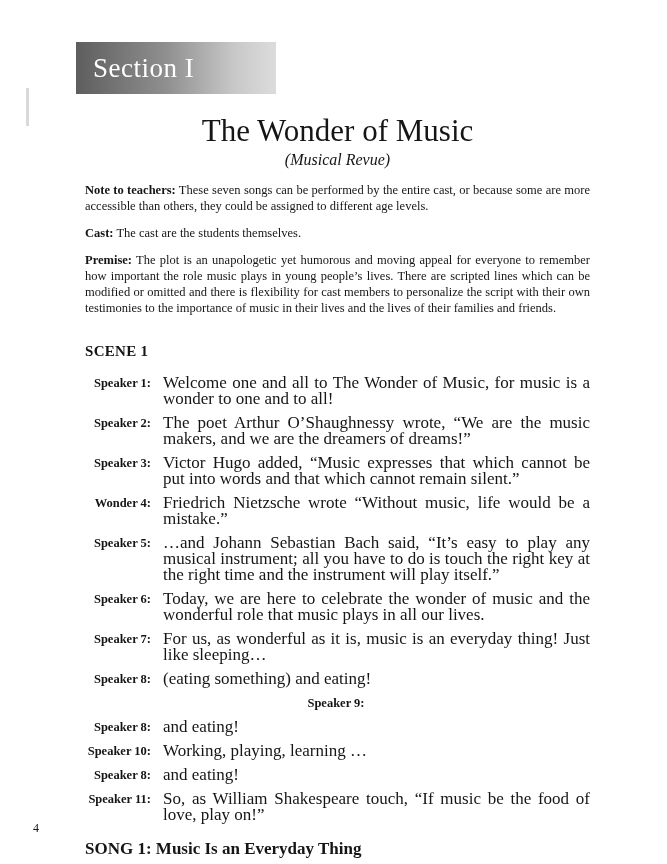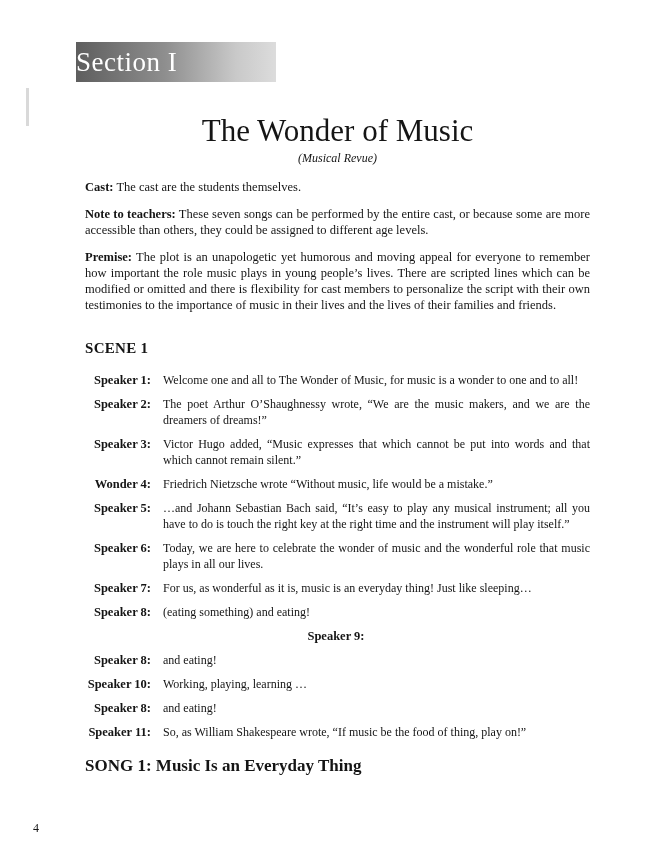--- a/index.html
+++ b/index.html
@@ -9,59 +9,60 @@
     position:relative; overflow:hidden;
     font-family:"Liberation Serif", serif;
     color:#151515;
   }
   .scan-artifact {
     position:absolute; left:26px; top:88px;
     width:3px; height:38px; background:#d9d9d9;
   }
   .banner {
     position:absolute; left:76px; top:42px;
-    width:200px; height:40px;
+    width:200px; height:52px;
     background:linear-gradient(90deg,#5e5e5e 0%,#8f8f8f 45%,#c9c9c9 80%,#dcdcdc 100%);
     display:flex; align-items:center;
+    padding-left:17px;
   }
   .banner .banner-title {
     color:#ffffff; font-size:27px; font-weight:normal;
     letter-spacing:0.5px;
     font-family:"Liberation Serif", serif;
   }
   .content {
     position:absolute; left:85px; top:114px; width:505px;
   }
   .doc-title {
     text-align:center; font-size:31px; font-weight:normal;
     line-height:34px;
   }
   .doc-subtitle {
-    text-align:center; font-style:italic; font-size:12px;
+    text-align:center; font-style:italic; font-size:16px;
     margin-top:3px;
   }
   .intro { margin-top:13px; }
   .intro p {
     font-size:12.5px; line-height:16px;
     text-align:justify; margin-top:11px;
   }
   .lead-label { font-weight:bold; }
   .scene-heading {
     font-size:15px; font-weight:bold; margin-top:27px;
     letter-spacing:0.3px;
   }
   .lines { margin-top:15px; }
   .line { display:flex; margin-bottom:8px;justify-content:center; }
   .line .label {
     flex:0 0 66px; width:66px; text-align:right;
     font-weight:bold; font-size:12.5px; line-height:16px;
     margin-right:12px; white-space:nowrap;
   }
   .line .text {
-    flex:1; font-size:12px; line-height:16px;
+    flex:1; font-size:17px; line-height:16px;
     text-align:justify;
   }
   .it { }
   .song-heading {
     font-size:17px; font-weight:bold; margin-top:16px;
   }
   .page-number {
     position:absolute; left:33px; bottom:28px; font-size:12px;
   }
 </style>
@@ -73,22 +74,22 @@
 <div class="banner">
   <span class="banner-title">Section I</span>
 </div>
 
 <div class="content">
 
   <div class="doc-title">The Wonder of Music</div>
   <div class="doc-subtitle">(Musical Revue)</div>
 
   <div class="intro">
+    <p><span class="lead-label">Note to teachers:</span> <span>These seven songs can be performed by the entire cast, or because some are more accessible than others, they could be assigned to different age levels.</span></p>
     <p><span class="lead-label">Cast:</span> <span>The cast are the students themselves.</span></p>
-    <p><span class="lead-label">Note to teachers:</span> <span>These seven songs can be performed by the entire cast, or because some are more accessible than others, they could be assigned to different age levels.</span></p>
     <p><span class="lead-label">Premise:</span> <span>The plot is an unapologetic yet humorous and moving appeal for everyone to remember how important the role music plays in young people’s lives. There are scripted lines which can be modified or omitted and there is flexibility for cast members to personalize the script with their own testimonies to the importance of music in their lives and the lives of their families and friends.</span></p>
   </div>
 
   <div class="scene-heading">SCENE 1</div>
 
   <div class="lines">
 
     <div class="line">
       <span class="label">Speaker 1:</span>
       <span class="text"><span>Welcome one and all to The Wonder of Music, for music is a wonder to one and to all!</span><span class="it"></span><span></span></span>
@@ -143,21 +144,21 @@
       <span class="text"><span>Working, playing, learning …</span><span class="it"></span><span></span></span>
     </div>
 
     <div class="line">
       <span class="label">Speaker 8:</span>
       <span class="text"><span>and eating!</span><span class="it"></span><span></span></span>
     </div>
 
     <div class="line">
       <span class="label">Speaker 11:</span>
-      <span class="text"><span>So, as William Shakespeare wrote, “If music be the food of thing, play on!”</span><span class="it"></span><span></span></span>
+      <span class="text"><span>So, as William Shakespeare touch, “If music be the food of love, play on!”</span><span class="it"></span><span></span></span>
     </div>
 
   </div>
 
   <div class="song-heading">SONG 1: Music Is an Everyday Thing</div>
 
 </div>
 
 <div class="page-number">4</div>
 

